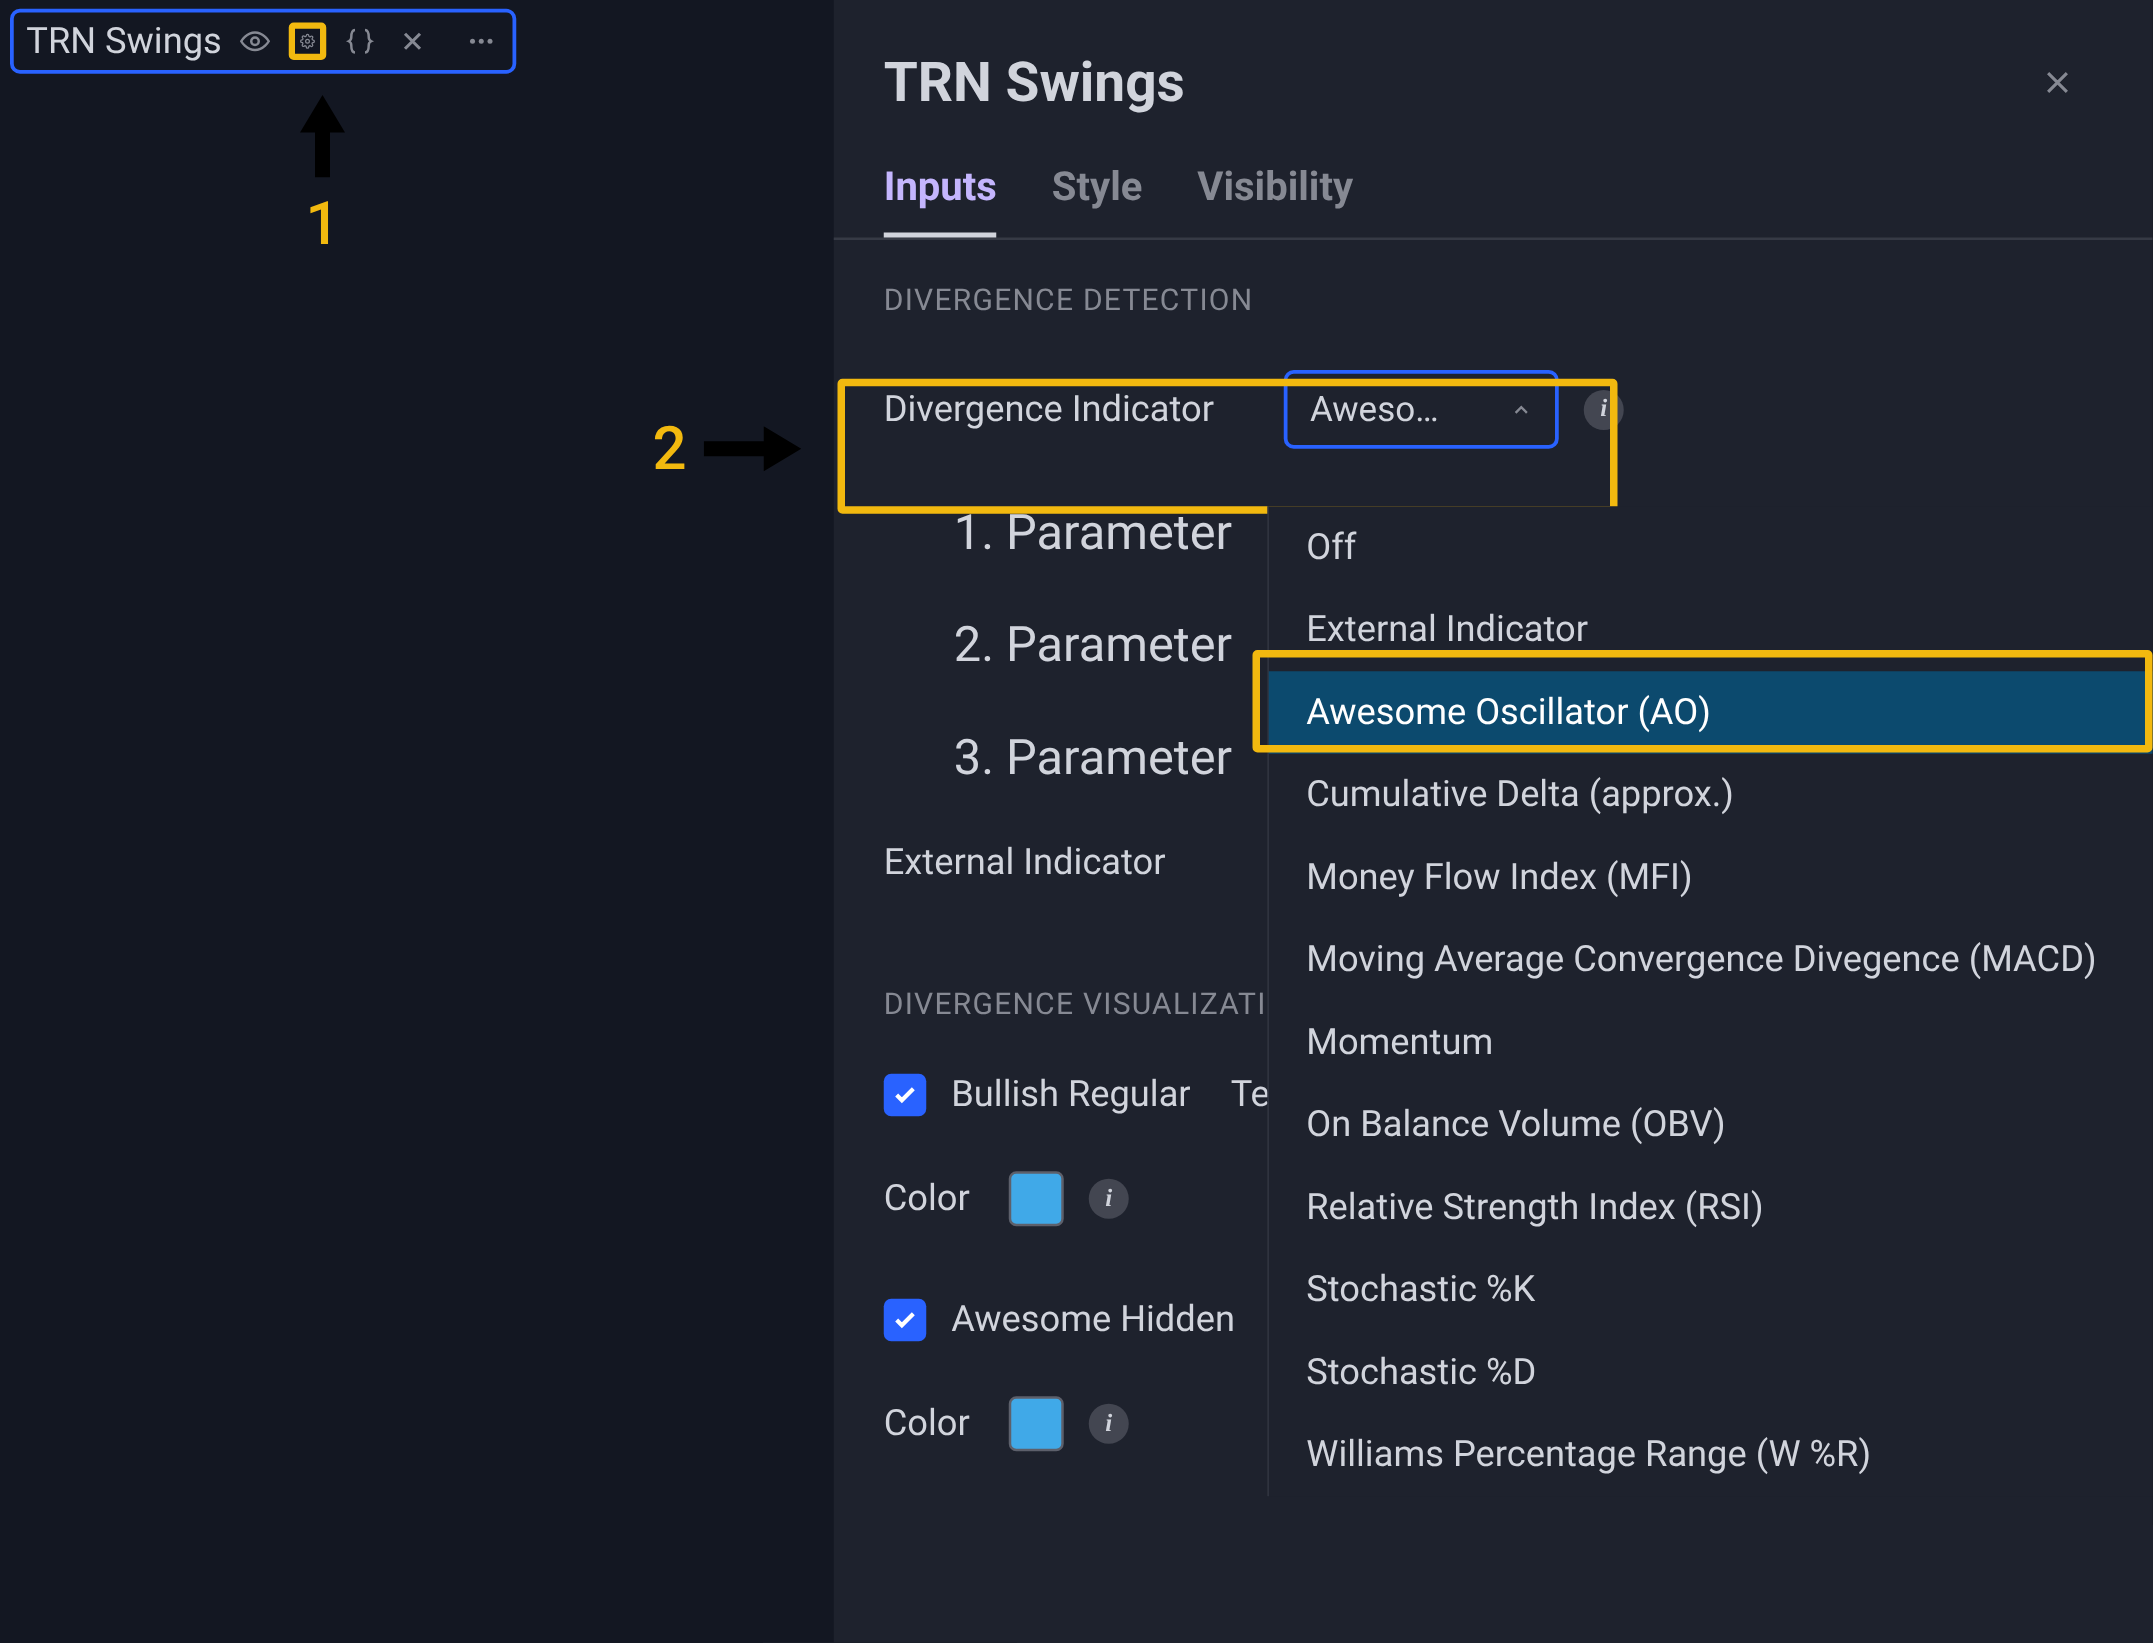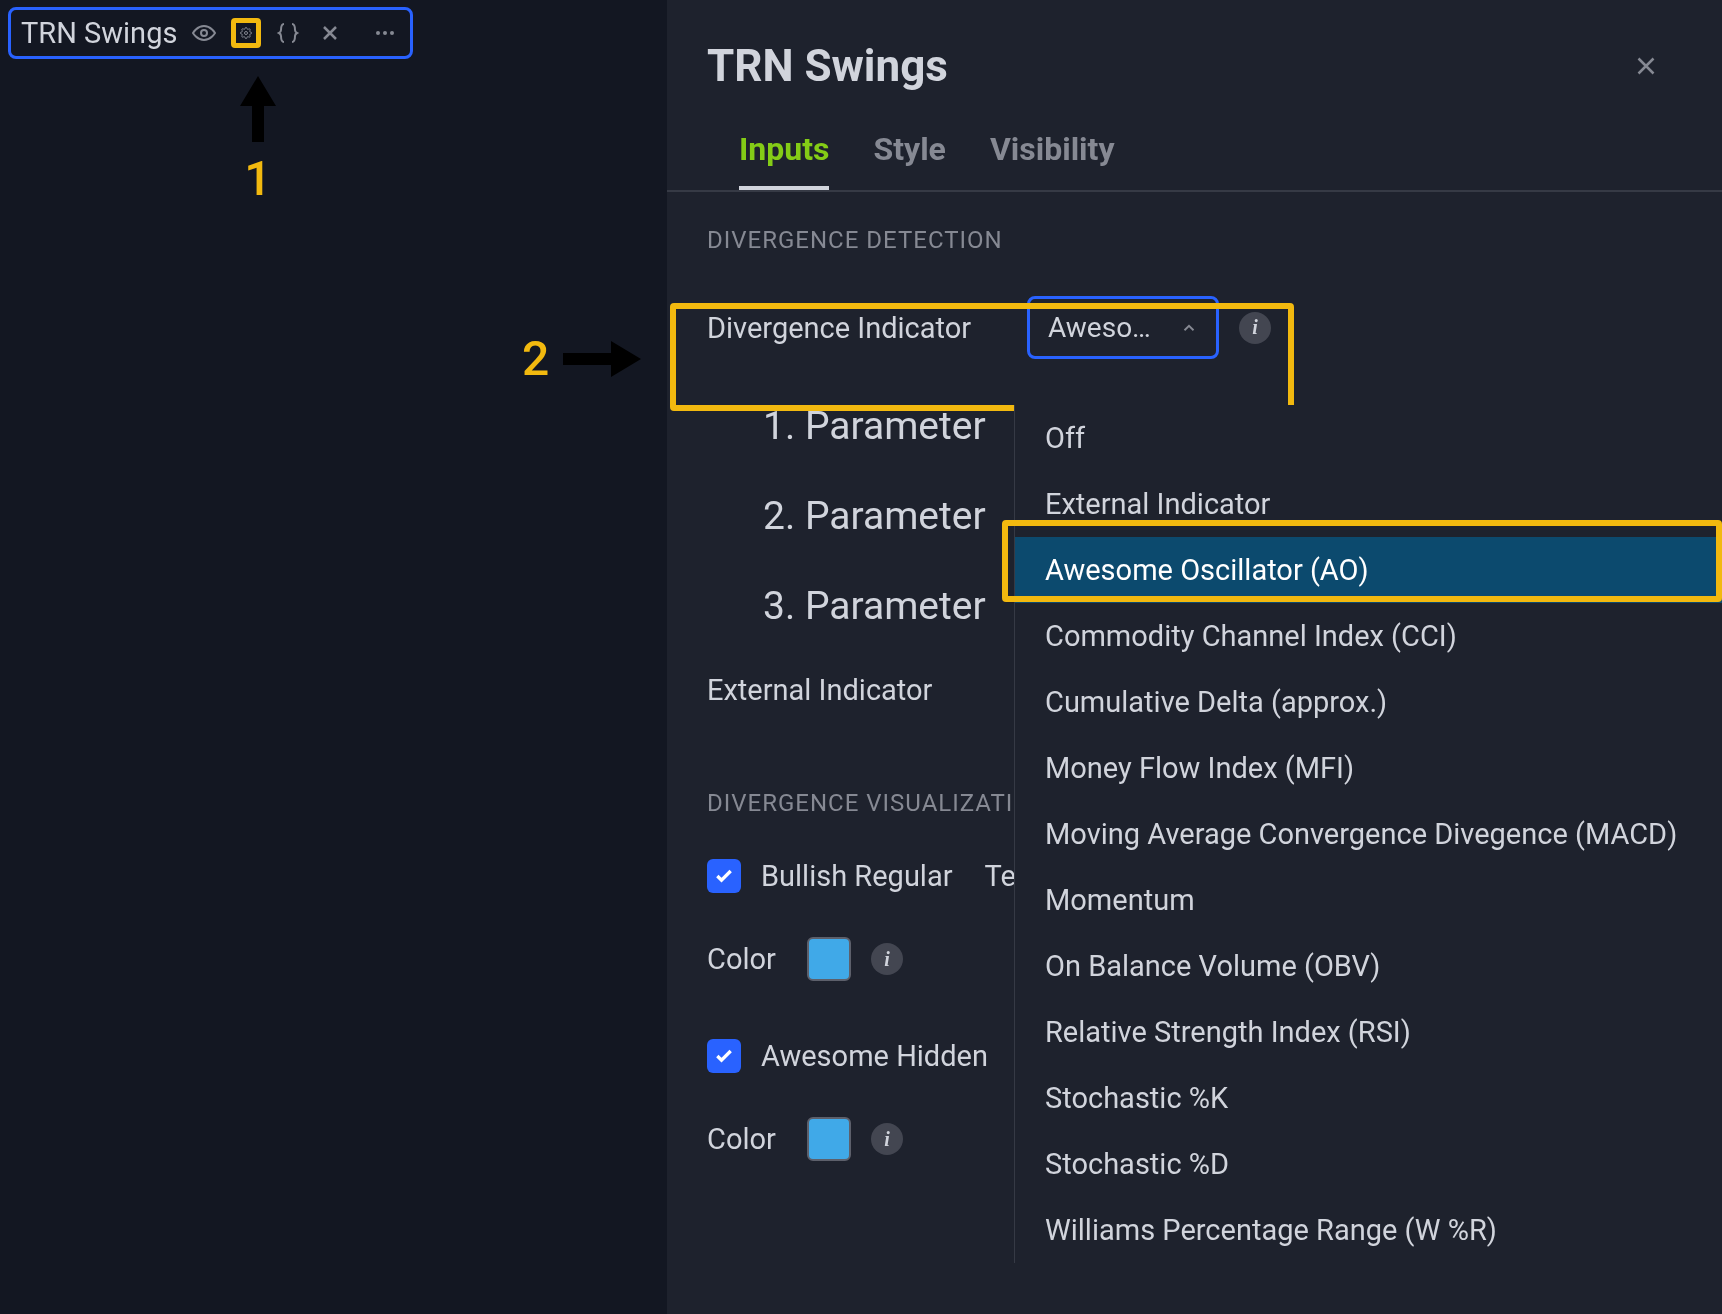--- a/index.html
+++ b/index.html
@@ -80,21 +80,21 @@
   padding: 18px 40px 0 40px;
   border-bottom: 2px solid #363a45;
 }
 .tab {
   font-size: 32px;
   font-weight: 700;
   color: #868993;
   padding-bottom: 18px;
   border-bottom: 4px solid transparent;
 }
-.tab.active { color: #84cc16; border-bottom-color: #d1d4dc; margin-left: 32px; }
+.tab.active { color: #c4b5fd; border-bottom-color: #d1d4dc; }
 
 .section-label {
   font-size: 24px;
   color: #868993;
   letter-spacing: 1px;
   padding: 34px 24px 20px 40px;
 }
 
 .form-row {
   display: flex;
@@ -106,21 +106,21 @@
 .form-label { font-size: 29px; color: #d1d4dc; flex: 0 0 auto; min-width: 300px; }
 .form-label-sm { font-size: 39px; color: #d1d4dc; min-width: 180px; }
 
 .select-box {
   border: 3px solid #2962ff;
   border-radius: 8px;
   padding: 12px 18px;
   display: flex;
   align-items: center;
   justify-content: space-between;
-  width: 192px;
+  width: 220px;
   font-size: 28px;
   color: #d1d4dc;
   background: #1e222d;
 }
 .select-box .sel-text { white-space: nowrap; overflow: hidden; text-overflow: ellipsis; max-width: 120px; }
 .chev { width: 18px; height: 18px; }
 
 .info-icon {
   width: 32px; height: 32px; border-radius: 50%;
   background: #434651;
@@ -320,21 +320,20 @@
     <span style="font-size:29px; min-width:80px;">Color</span>
     <span class="color-swatch"><span class="color-inner"></span></span>
     <span class="info-icon">i</span>
   </div>
 </div>
 
 <div class="dropdown" id="dropdown-list">
     <div class="dropdown-item">Off</div>
     <div class="dropdown-item">External Indicator</div>
     <div class="dropdown-item selected">Awesome Oscillator (AO)</div>
-    <div class="dropdown-item">Commodity Channel Index (CCI)</div>
     <div class="dropdown-item">Cumulative Delta (approx.)</div>
     <div class="dropdown-item">Money Flow Index (MFI)</div>
     <div class="dropdown-item">Moving Average Convergence Divegence (MACD)</div>
     <div class="dropdown-item">Momentum</div>
     <div class="dropdown-item">On Balance Volume (OBV)</div>
     <div class="dropdown-item">Relative Strength Index (RSI)</div>
     <div class="dropdown-item">Stochastic %K</div>
     <div class="dropdown-item">Stochastic %D</div>
     <div class="dropdown-item">Williams Percentage Range (W %R)</div>
   </div>

